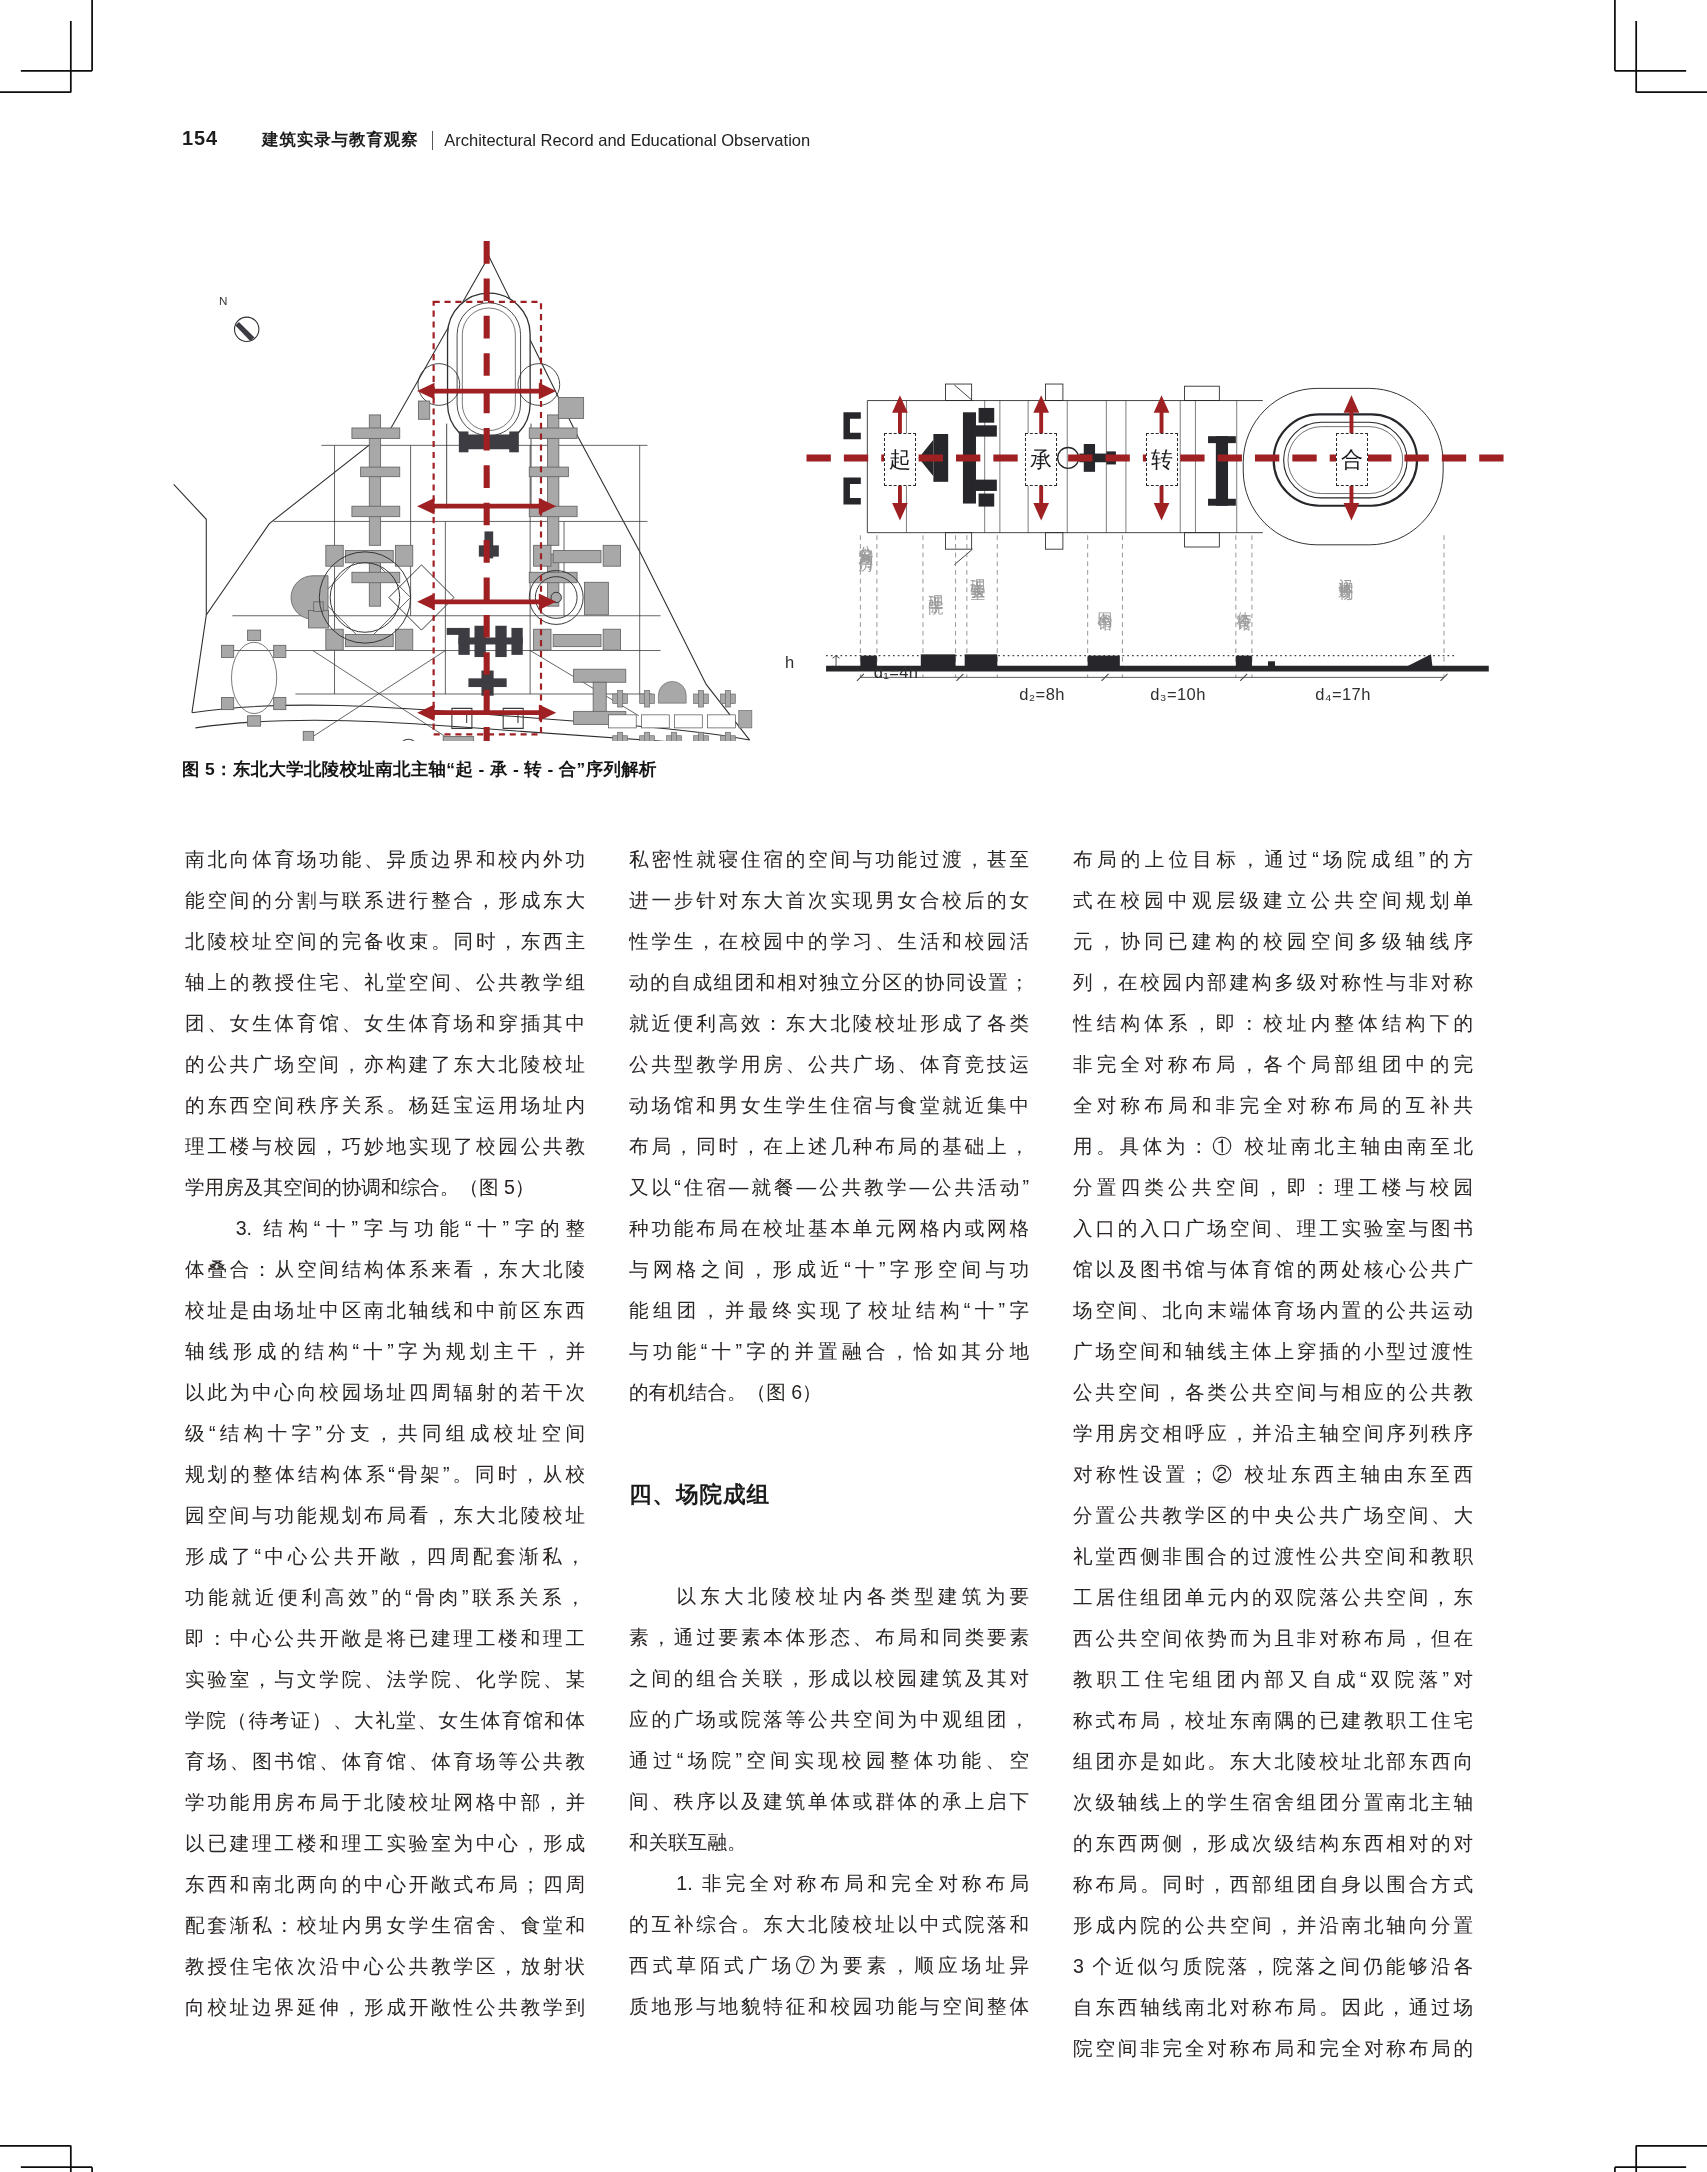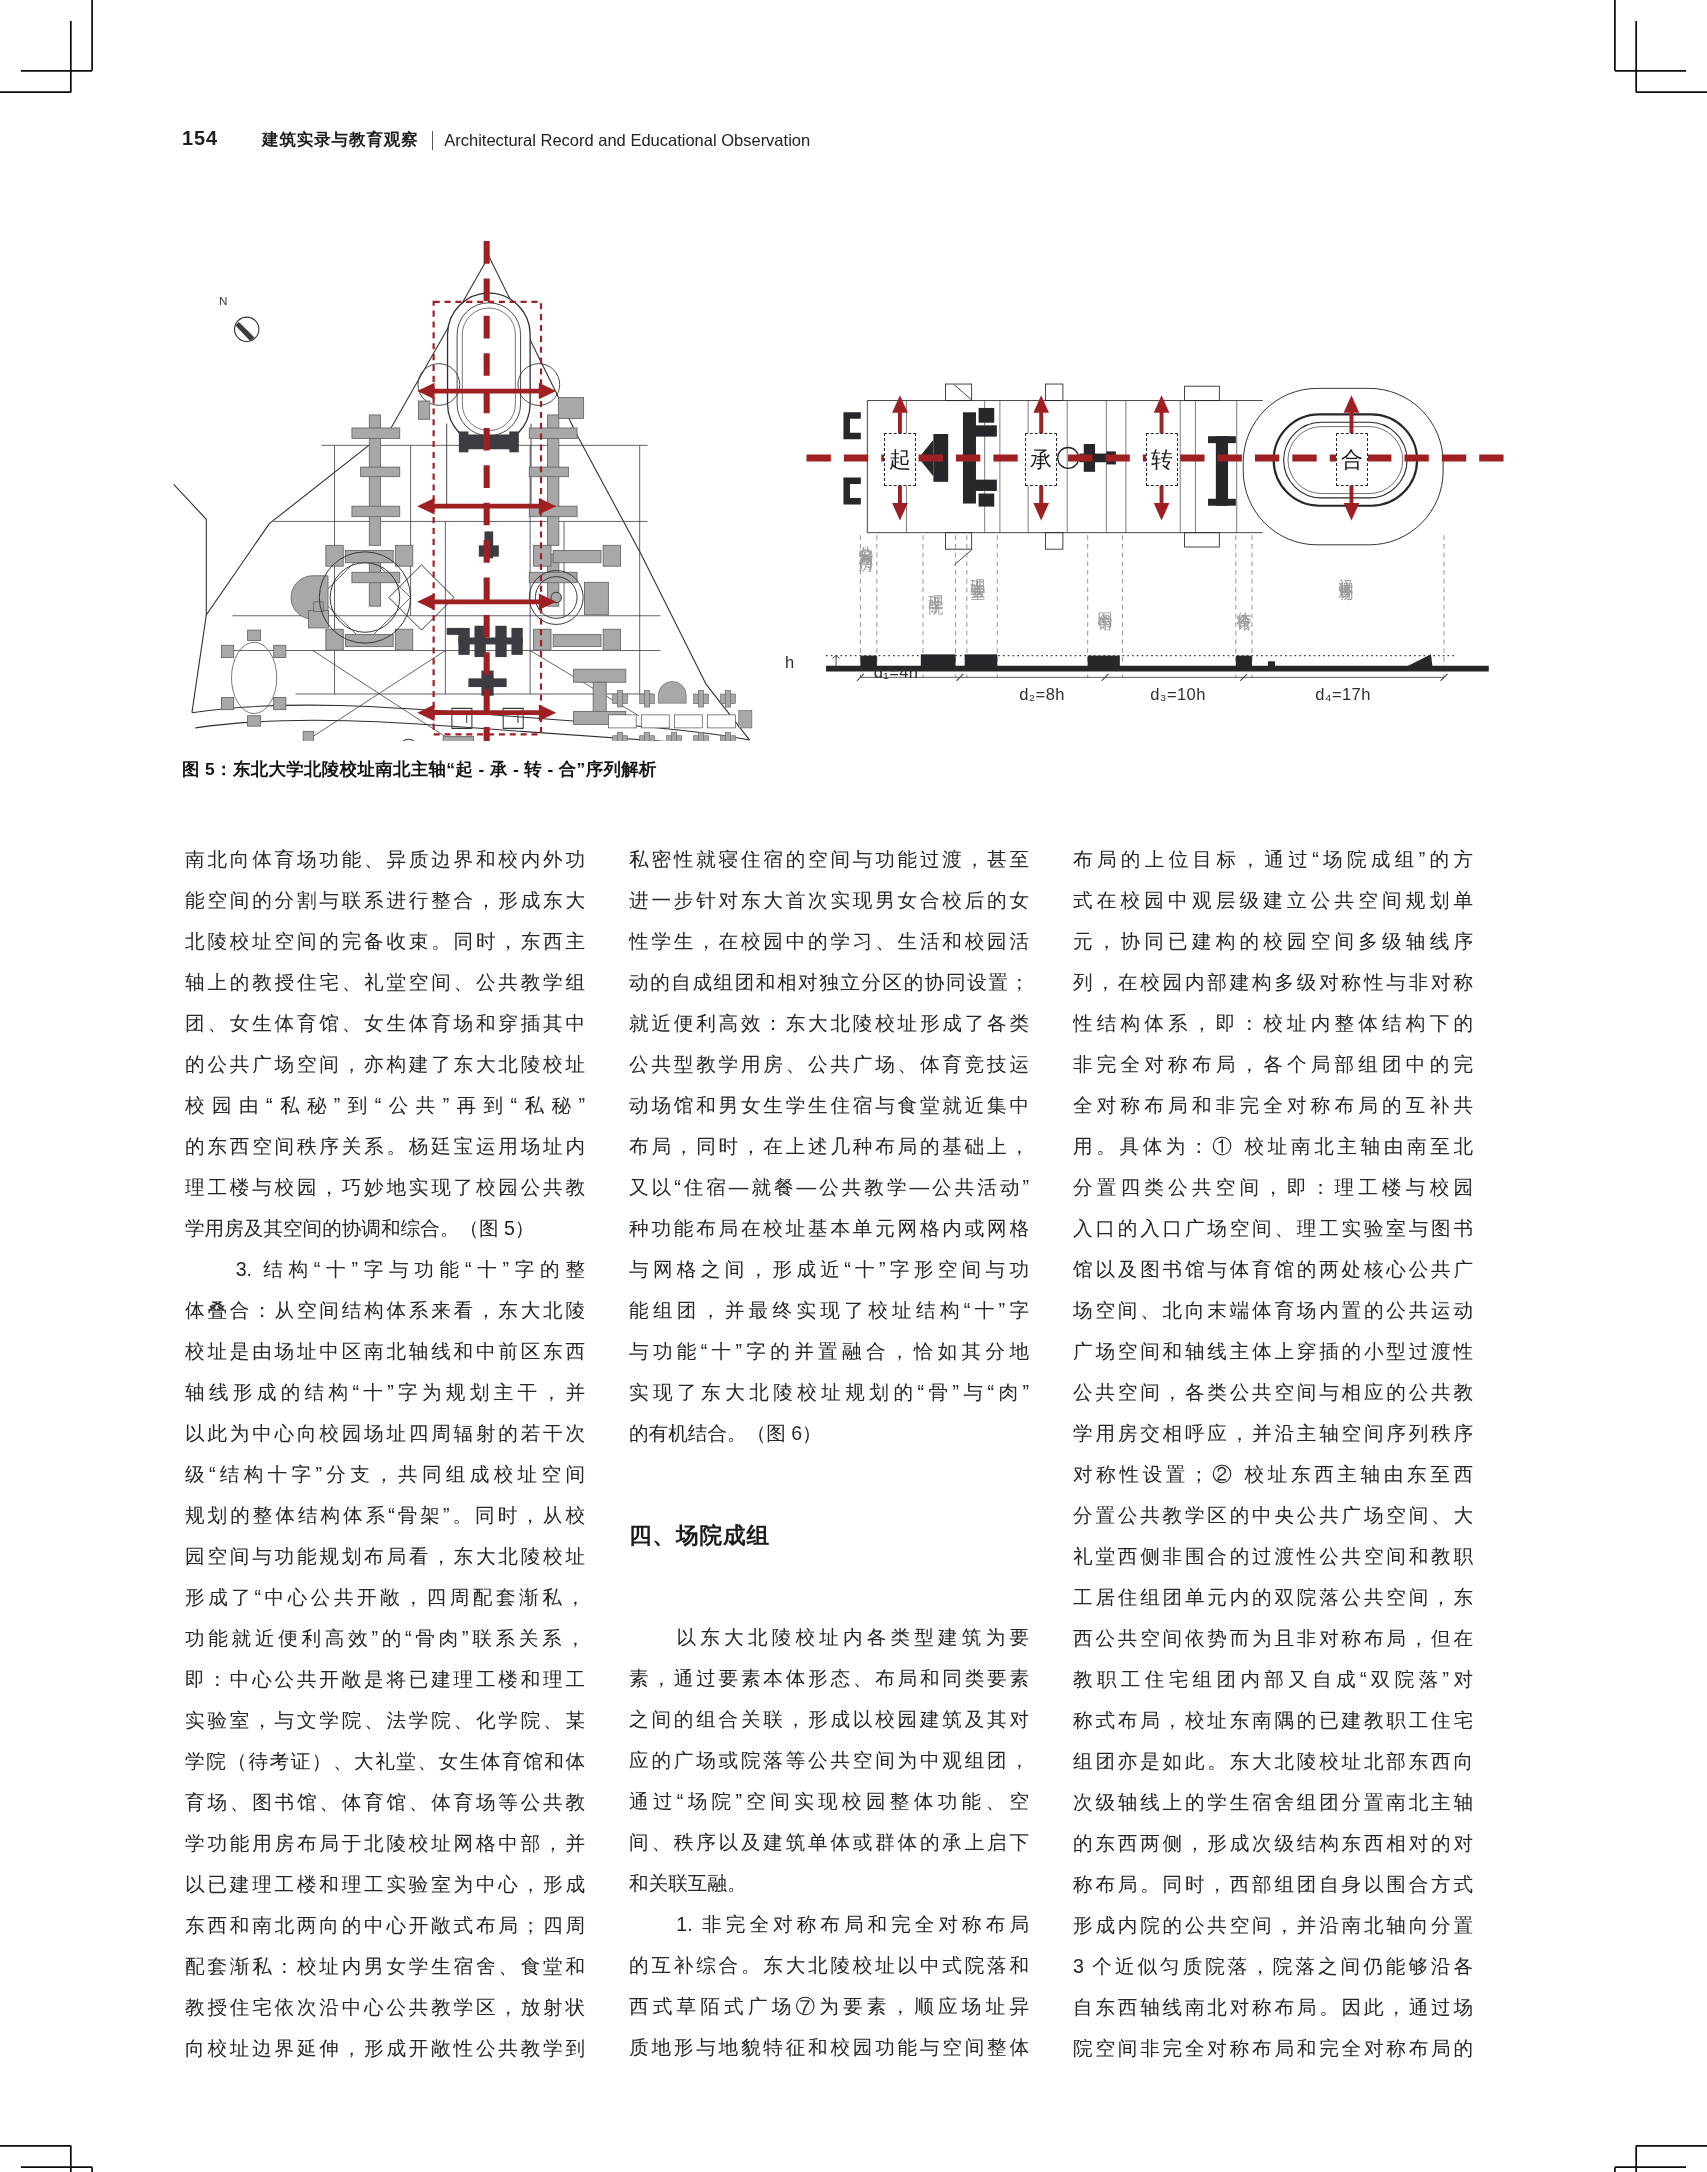--- a/index.html
+++ b/index.html
@@ -319,21 +319,20 @@
 
   <div class="caption">图 5：东北大学北陵校址南北主轴“起 - 承 - 转 - 合”序列解析</div>
 
   <div class="col" style="left:185px;">
       <div class="ln">南北向体育场功能、异质边界和校内外功</div>
       <div class="ln">能空间的分割与联系进行整合，形成东大</div>
       <div class="ln">北陵校址空间的完备收束。同时，东西主</div>
       <div class="ln">轴上的教授住宅、礼堂空间、公共教学组</div>
       <div class="ln">团、女生体育馆、女生体育场和穿插其中</div>
       <div class="ln">的公共广场空间，亦构建了东大北陵校址</div>
-      <div class="ln">校园由“私秘”到“公共”再到“私秘”</div>
       <div class="ln">的东西空间秩序关系。杨廷宝运用场址内</div>
       <div class="ln">理工楼与校园，巧妙地实现了校园公共教</div>
       <div class="ln pend">学用房及其空间的协调和综合。（图 5）</div>
       <div class="ln">　　3. 结构“十”字与功能“十”字的整</div>
       <div class="ln">体叠合：从空间结构体系来看，东大北陵</div>
       <div class="ln">校址是由场址中区南北轴线和中前区东西</div>
       <div class="ln">轴线形成的结构“十”字为规划主干，并</div>
       <div class="ln">以此为中心向校园场址四周辐射的若干次</div>
       <div class="ln">级“结构十字”分支，共同组成校址空间</div>
       <div class="ln">规划的整体结构体系“骨架”。同时，从校</div>
@@ -360,21 +359,20 @@
         <div class="ln">动的自成组团和相对独立分区的协同设置；</div>
         <div class="ln">就近便利高效：东大北陵校址形成了各类</div>
         <div class="ln">公共型教学用房、公共广场、体育竞技运</div>
         <div class="ln">动场馆和男女生学生住宿与食堂就近集中</div>
         <div class="ln">布局，同时，在上述几种布局的基础上，</div>
         <div class="ln">又以“住宿—就餐—公共教学—公共活动”</div>
         <div class="ln">种功能布局在校址基本单元网格内或网格</div>
         <div class="ln">与网格之间，形成近“十”字形空间与功</div>
         <div class="ln">能组团，并最终实现了校址结构“十”字</div>
         <div class="ln">与功能“十”字的并置融合，恰如其分地</div>
-        <div class="ln">实现了东大北陵校址规划的“骨”与“肉”</div>
         <div class="ln pend">的有机结合。（图 6）</div>
       </div>
     <div class="h2">四、场院成组</div>
     <div>
         <div class="ln">　　以东大北陵校址内各类型建筑为要</div>
         <div class="ln">素，通过要素本体形态、布局和同类要素</div>
         <div class="ln">之间的组合关联，形成以校园建筑及其对</div>
         <div class="ln">应的广场或院落等公共空间为中观组团，</div>
         <div class="ln">通过“场院”空间实现校园整体功能、空</div>
         <div class="ln">间、秩序以及建筑单体或群体的承上启下</div>

